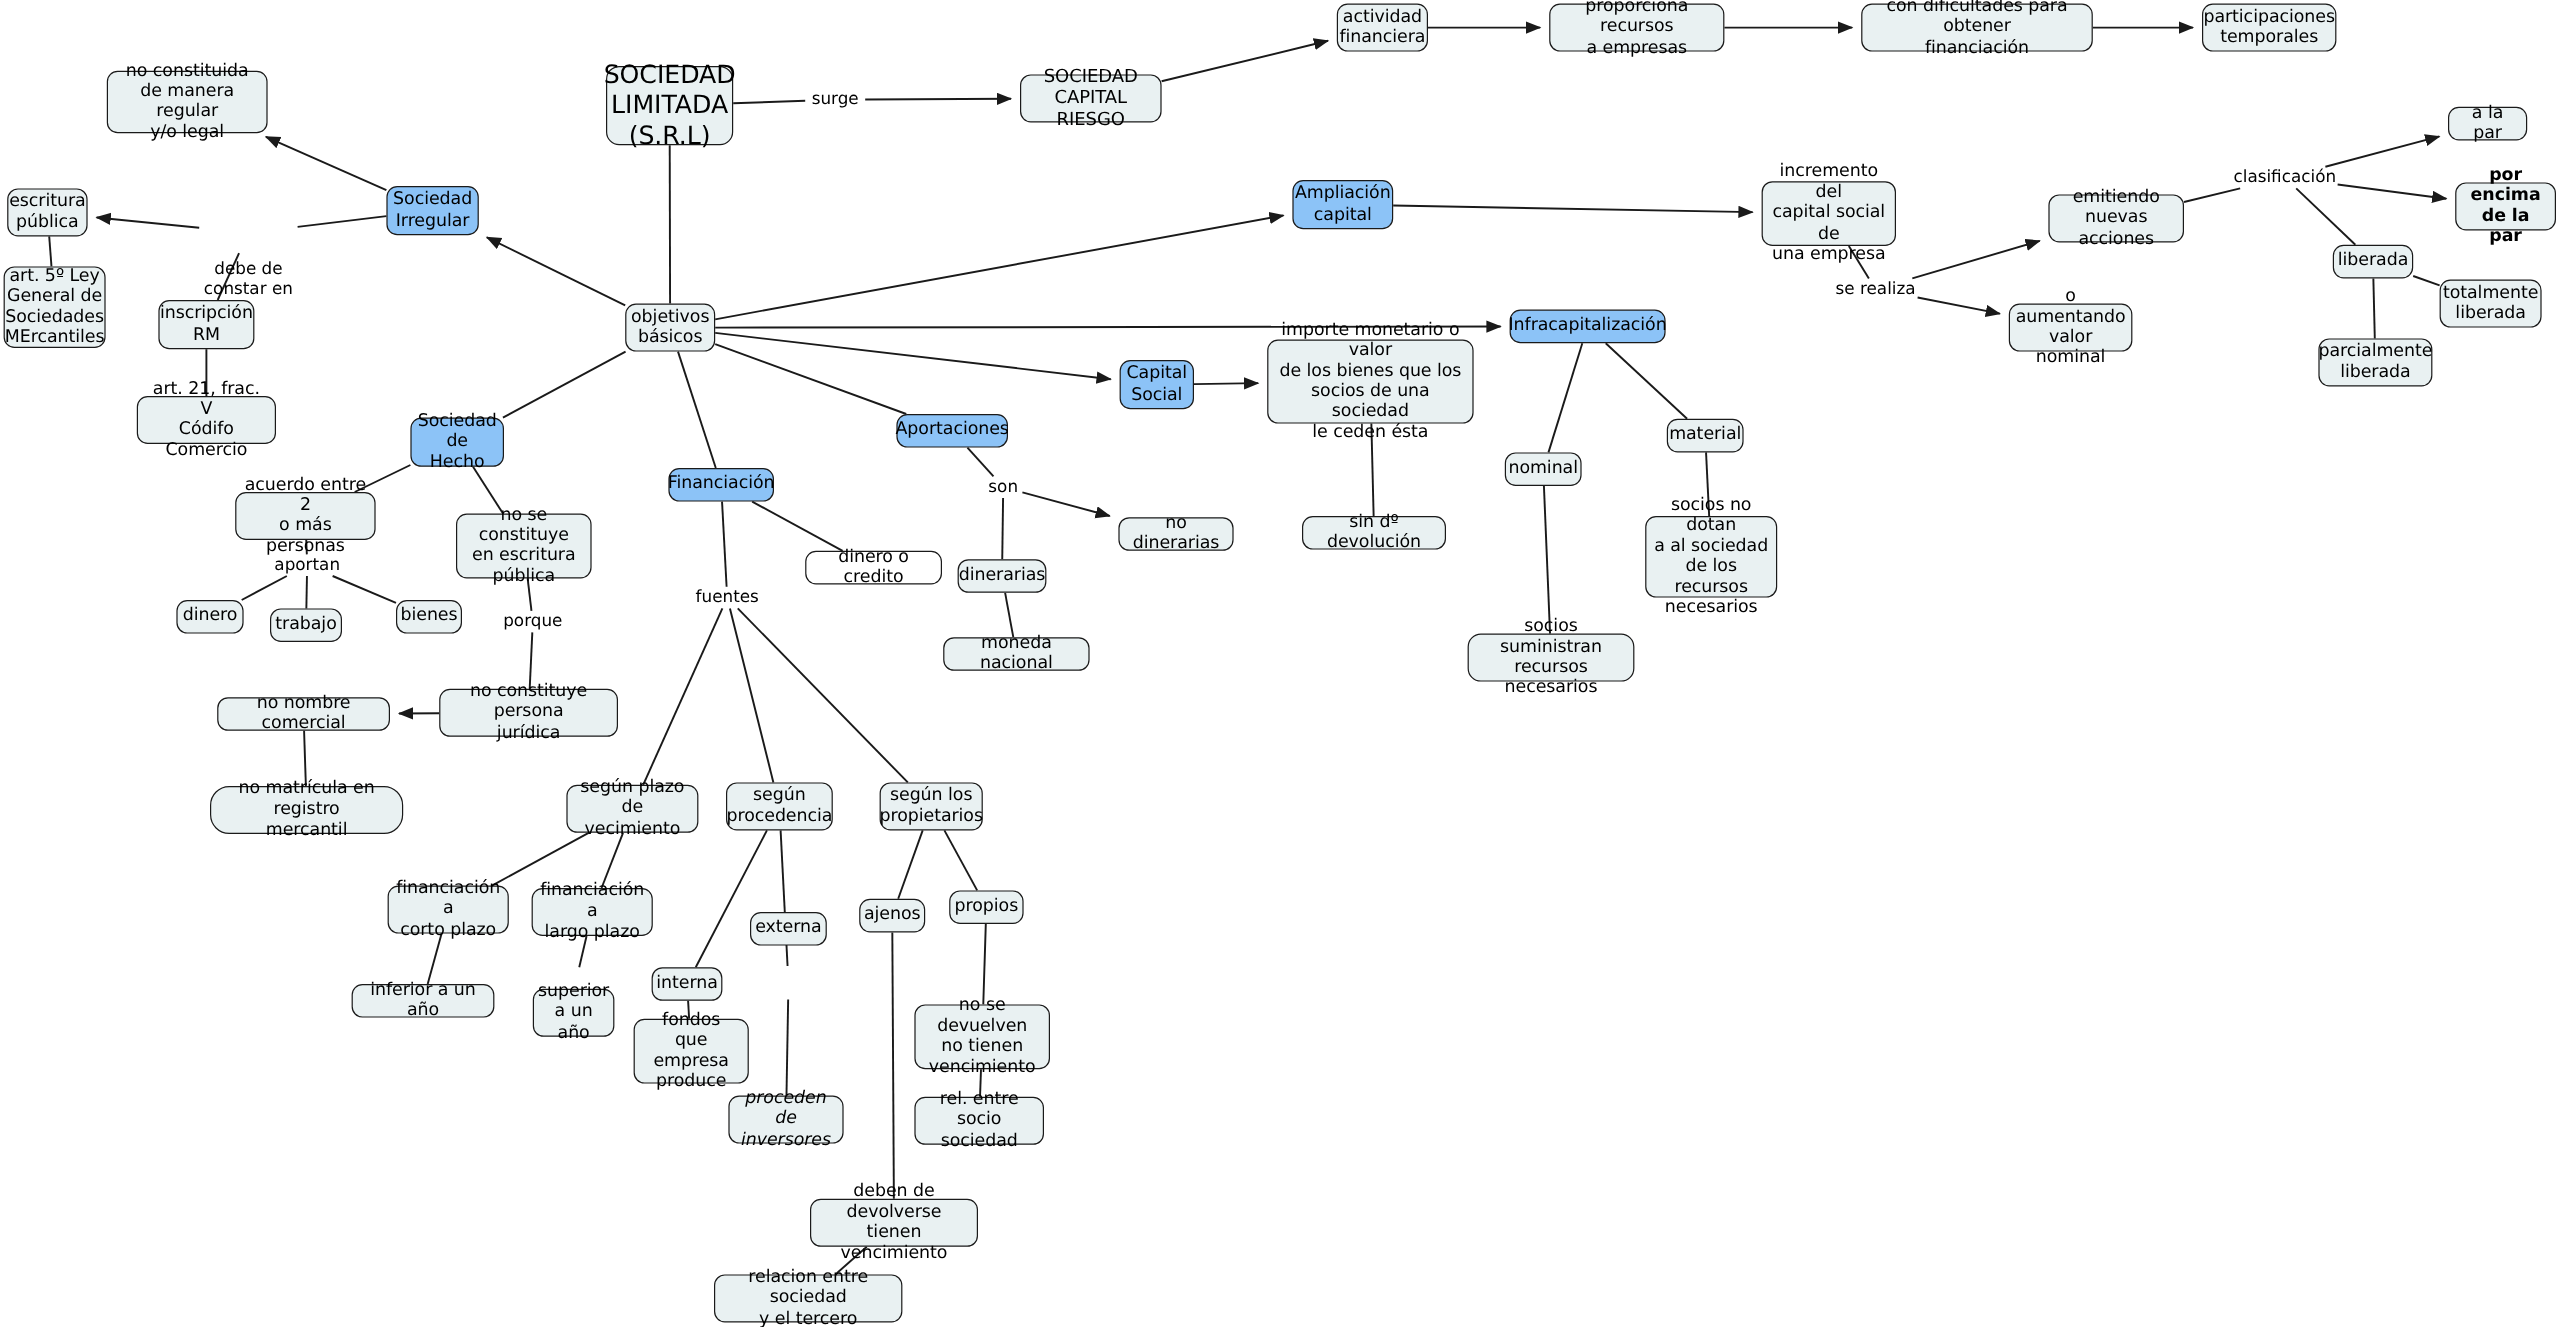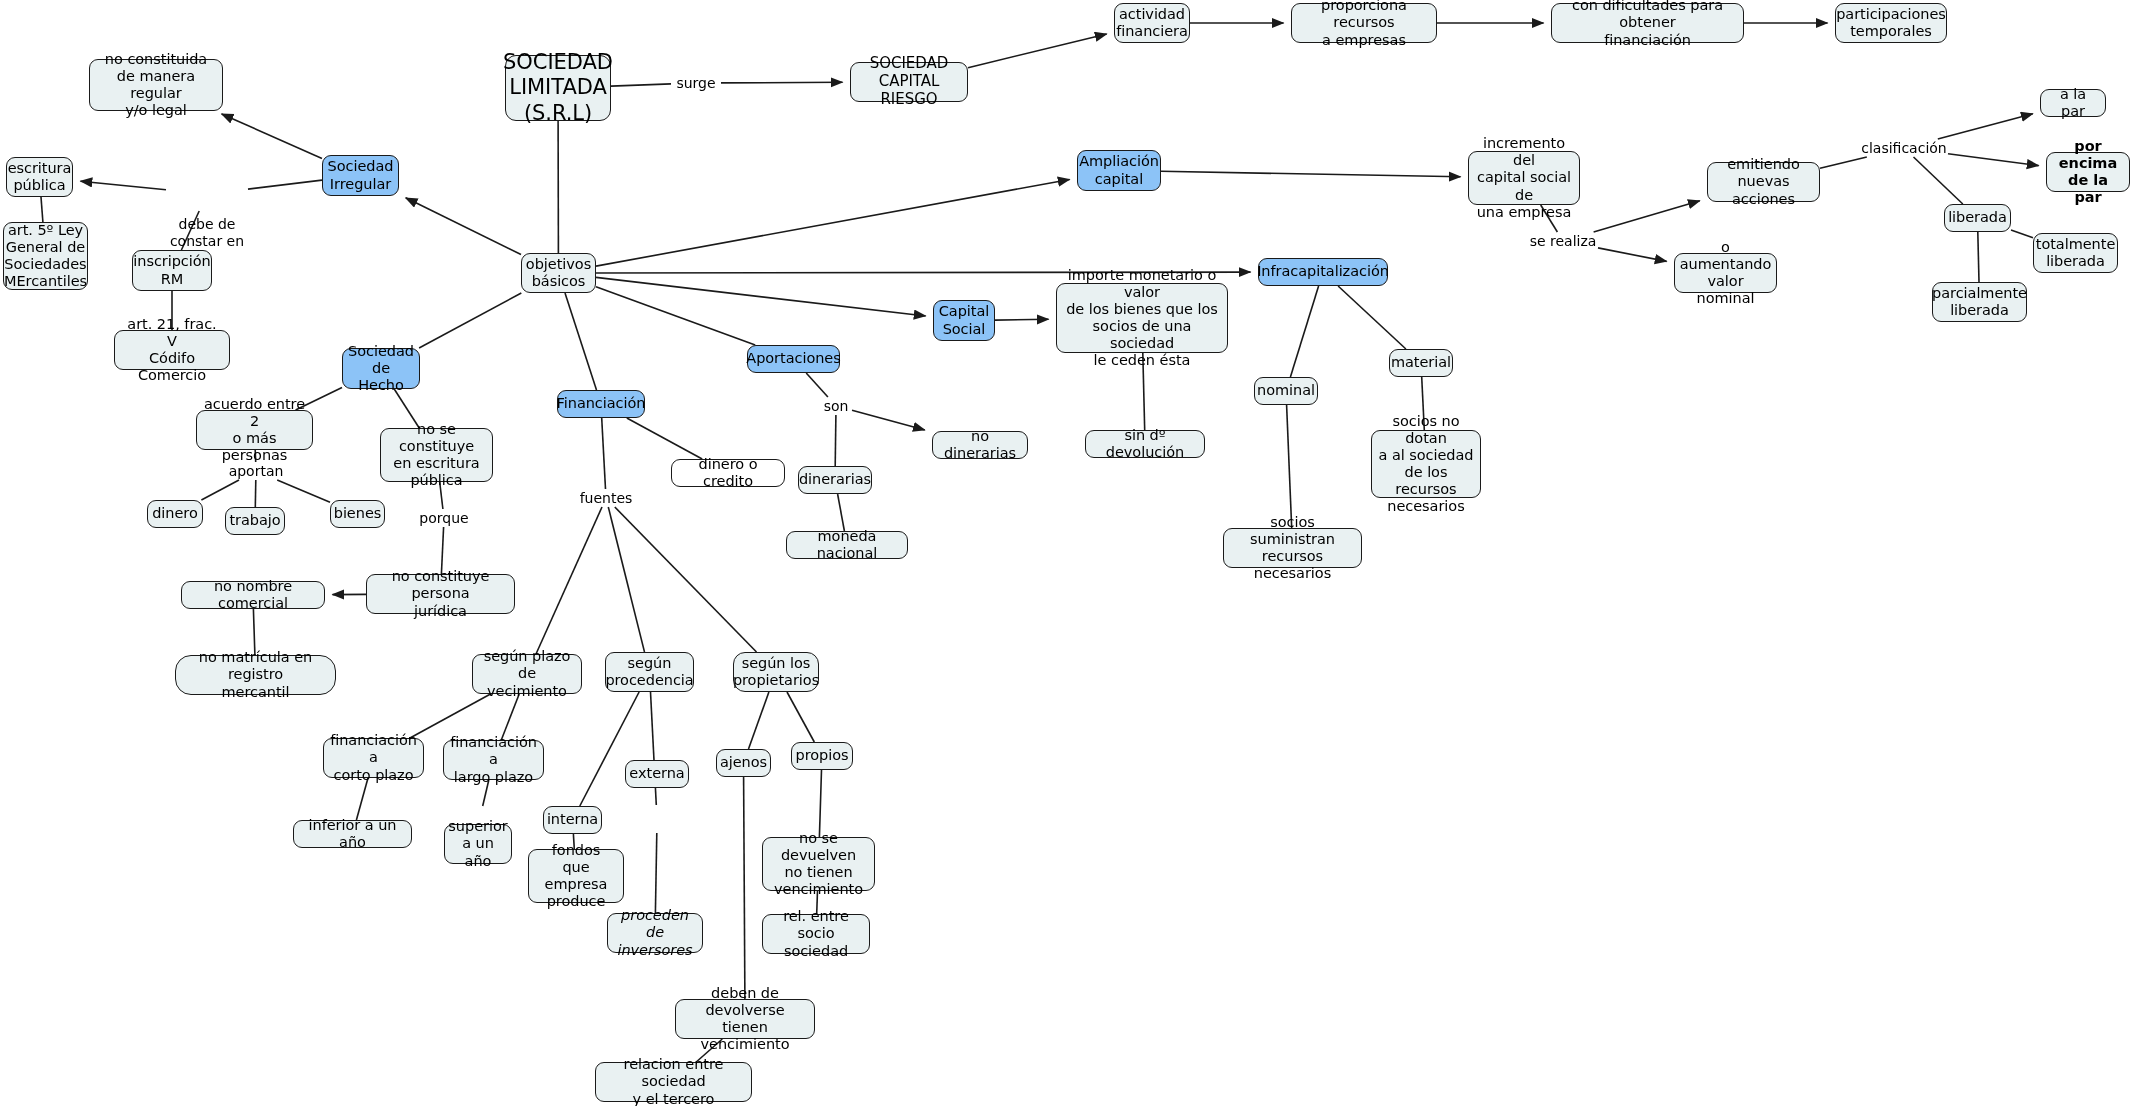--- a/index.html
+++ b/index.html
@@ -200,21 +200,21 @@
       <div class="node" style="left: 1932px; top: 282px; width: 95px; height: 40px;">parcialmente
 liberada</div>
       <div class="node blue" style="left: 1258px; top: 258px; width: 130px; height: 28px;">Infracapitalización</div>
       <div class="node" style="left: 1056px; top: 283px; width: 172px; height: 70px;">importe monetario o valor
 de los bienes que los
 socios de una sociedad
 le ceden ésta</div>
       <div class="node" style="left: 1085px; top: 430px; width: 120px; height: 28px;">sin dº devolución</div>
       <div class="node" style="left: 1254px; top: 377px; width: 64px; height: 28px;">nominal</div>
       <div class="node" style="left: 1389px; top: 349px; width: 64px; height: 28px;">material</div>
-      <div class="node" style="left: 1223px; top: 528px; width: 139px; height: 40px;">socios suministran
+      <div class="node" style="left: 1223px; top: 528px; width: 139px; height: 40px; border-radius: 11px;">socios suministran
 recursos necesarios</div>
       <div class="node" style="left: 1371px; top: 430px; width: 110px; height: 68px;">socios no dotan
 a al sociedad
 de los recursos
 necesarios</div>
       <div class="node blue" style="left: 933px; top: 300px; width: 62px; height: 41px;">Capital
 Social</div>
       <div class="node blue" style="left: 747px; top: 345px; width: 93px; height: 28px;">Aportaciones</div>
       <div class="node" style="left: 932px; top: 431px; width: 96px; height: 28px;">no dinerarias</div>
       <div class="node" style="left: 798px; top: 466px; width: 74px; height: 28px;">dinerarias</div>
@@ -233,21 +233,21 @@
 jurídica</div>
       <div class="node" style="left: 181px; top: 581px; width: 144px; height: 28px;">no nombre comercial</div>
       <div class="node" style="left: 175px; top: 655px; width: 161px; height: 40px; border-radius: 16px;">no matrícula en registro
 mercantil</div>
       <div class="node blue" style="left: 557px; top: 390px; width: 88px; height: 28px;">Financiación</div>
       <div class="node white" style="left: 671px; top: 459px; width: 114px; height: 28px;">dinero o credito</div>
       <div class="node" style="left: 472px; top: 654px; width: 110px; height: 40px;">según plazo de
 vecimiento</div>
       <div class="node" style="left: 605px; top: 652px; width: 89px; height: 40px;">según
 procedencia</div>
-      <div class="node" style="left: 733px; top: 652px; width: 86px; height: 40px; border-radius: 12px;">según los
+      <div class="node" style="left: 733px; top: 652px; width: 86px; height: 40px;">según los
 propietarios</div>
       <div class="node" style="left: 323px; top: 738px; width: 101px; height: 40px;">financiación a
 corto plazo</div>
       <div class="node" style="left: 443px; top: 740px; width: 101px; height: 40px;">financiación a
 largo plazo</div>
       <div class="node" style="left: 293px; top: 820px; width: 119px; height: 28px;">inferior a un año</div>
       <div class="node" style="left: 444px; top: 806px; width: 68px; height: 40px; margin-top: 18px;">superior
 a un año</div>
       <div class="node" style="left: 543px; top: 806px; width: 59px; height: 28px;">interna</div>
       <div class="node" style="left: 625px; top: 760px; width: 64px; height: 28px;">externa</div>

